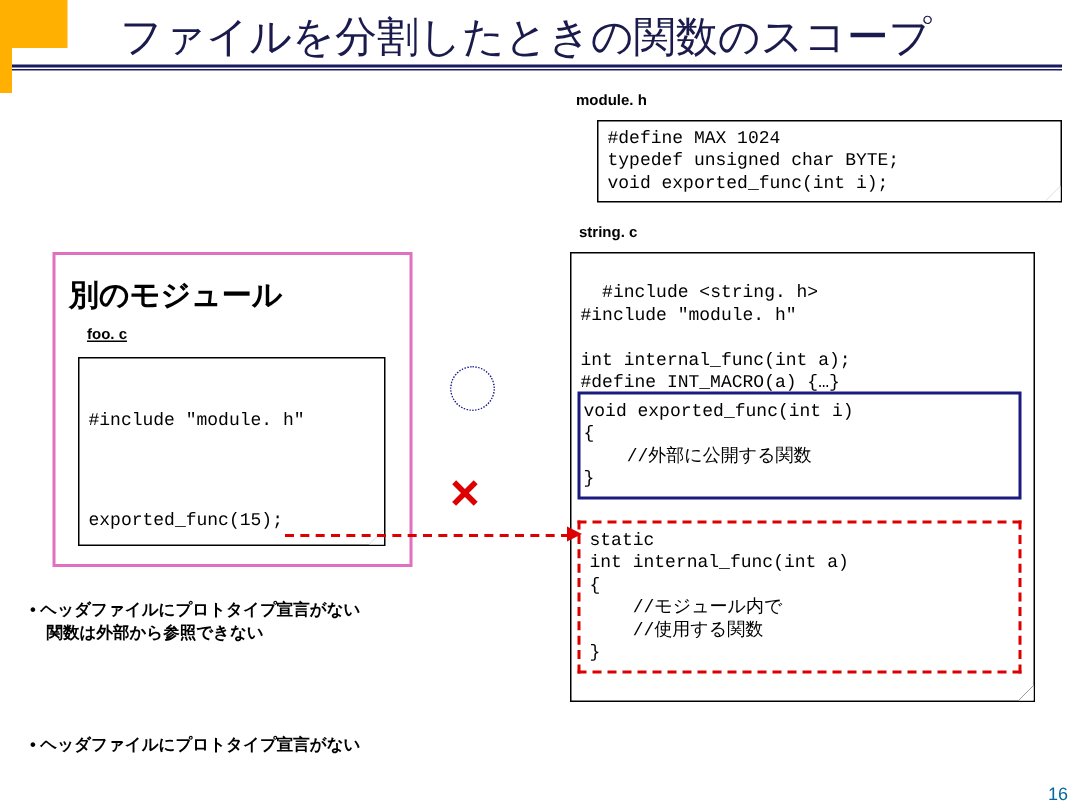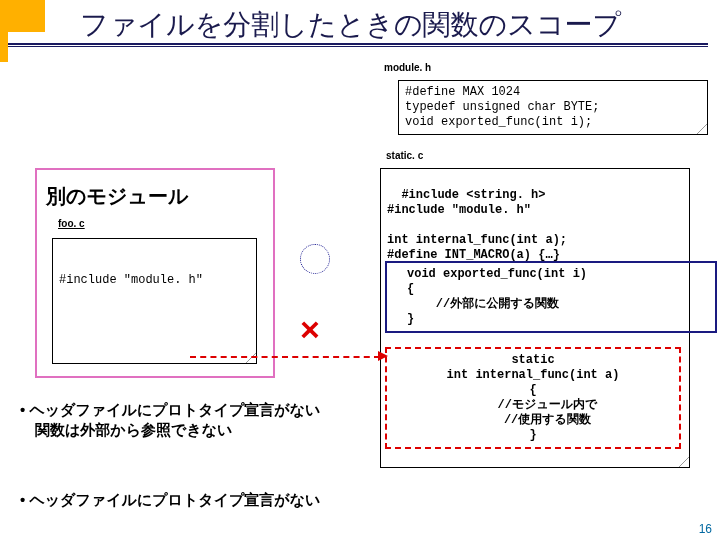--- a/index.html
+++ b/index.html
@@ -67,34 +67,33 @@
     font-size:12px;
     color:#0369a1;
   }
   
   .module-h-cap { position:absolute; left:384px; top:62px; }
   .module-h-box {
     position:absolute; left:380px; top:80px; width:310px;margin-left:18px;
   }
   .module-c-cap { position:absolute; left:386px; top:150px; }
   .module-c-box {
-    position:absolute; left:380px; top:168px; width:310px; height:300px;font-weight:bold;
+    position:absolute; left:380px; top:168px; width:310px; height:300px;
   }
   .inner-exported {
-    position:absolute; left:4px; top:92px; width:332px;
-    border:2px solid #1a1a80; padding:4px 20px;
+    position:absolute; left:4px; top:92px; width:296px;
+    border:2px solid #1a1a80; padding:4px 2px;
     font-family:"Courier New",monospace; font-size:12px; line-height:1.25;
     white-space:pre;
   }
   .inner-static {
     position:absolute; left:4px; top:178px; width:296px;
     border:2px dashed #d00; padding:4px 6px;
     font-family:"Courier New",monospace; font-size:12px; line-height:1.25;
     white-space:pre;
-    text-align:center;
   }
   .other-module-box {
     position:absolute; left:35px; top:168px; width:240px; height:210px;
     border:2px solid #e070c0;
   }
   .other-module-label {
     position:absolute; left:46px; top:183px; font-weight:bold; font-size:20px;
   }
   .foo-cap { position:absolute; left:58px; top:218px;text-decoration:underline; }
   .foo-box {
@@ -118,21 +117,21 @@
   }
   .arrowhead-r {
     position:absolute;
     width:0;height:0;
     border-left:10px solid #d00;
     border-top:5px solid transparent;
     border-bottom:5px solid transparent;
   }
   .bullet {
     position:absolute;
-    font-size:15px;
+    font-size:11px;
     font-weight:bold;
     color:#000;
     line-height:1.35;
   }
 </style>
 </head>
 <body>
 
 <div class="header-zone">
   <div class="orange-bar-top"></div>
@@ -140,21 +139,21 @@
   <div class="title">ファイルを分割したときの関数のスコープ</div>
   <div class="hr1"></div>
   <div class="hr2"></div>
 </div>
 
 <div class="caption module-h-cap">module. h</div>
 <div class="code-box fold-corner module-h-box">#define MAX 1024
 typedef unsigned char BYTE;
 void exported_func(int i);</div>
 
-<div class="caption module-c-cap">static. c</div>
+<div class="caption module-c-cap">string. c</div>
 <div class="code-box fold-corner module-c-box">
   <span>#include &lt;string. h&gt;
 #include "module. h"
 
 int internal_func(int a);
 #define INT_MACRO(a) {…}</span>
   <div class="inner-exported">void exported_func(int i)
 {
     //外部に公開する関数
 }</div>
@@ -165,20 +164,21 @@
     //使用する関数
 }</div>
 </div>
 
 <div class="other-module-box"></div>
 <div class="other-module-label">別のモジュール</div>
 
 <div class="caption foo-cap">foo. c</div>
 <div class="code-box fold-corner foo-box">
   <div style="margin-bottom:22px;">#include "module. h"</div>
+  <div style="margin-bottom:22px;">exported_func(15);</div>
 </div>
 
 <div class="circle-mark"></div>
 <div class="x-mark">×</div>
 
 <div class="dashed-arrow" style="left:190px; top:356px; width:190px;"></div>
 <div class="arrowhead-r" style="left:378px; top:351px;"></div>
 
 <div class="bullet" style="left:20px; top:400px; white-space:pre;">• ヘッダファイルにプロトタイプ宣言がない
 　関数は外部から参照できない</div>

